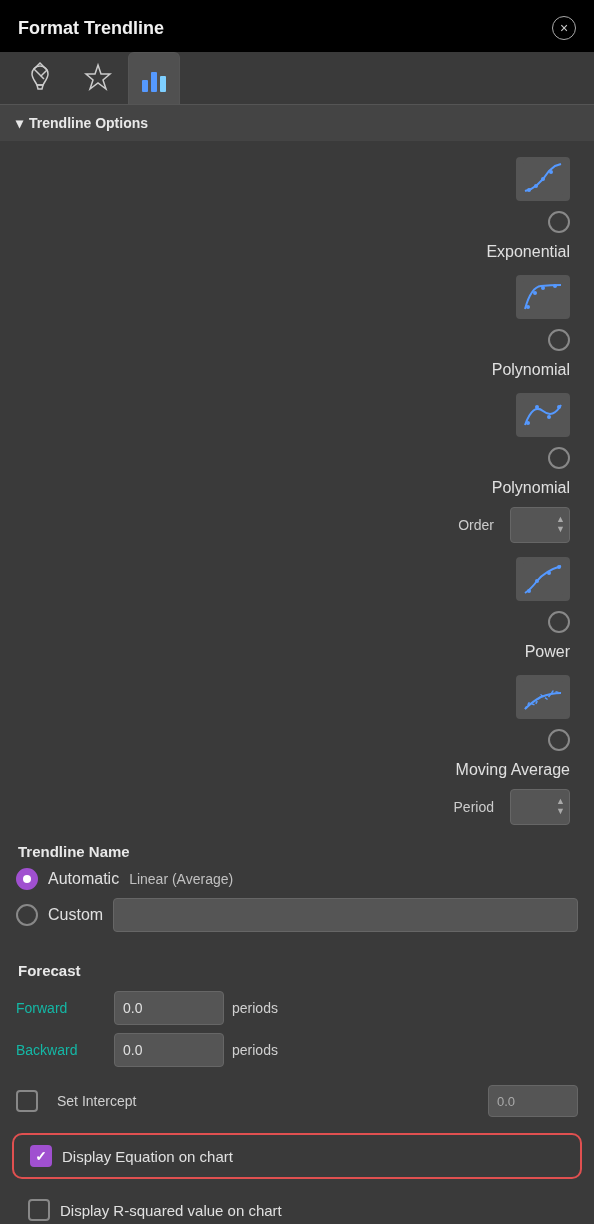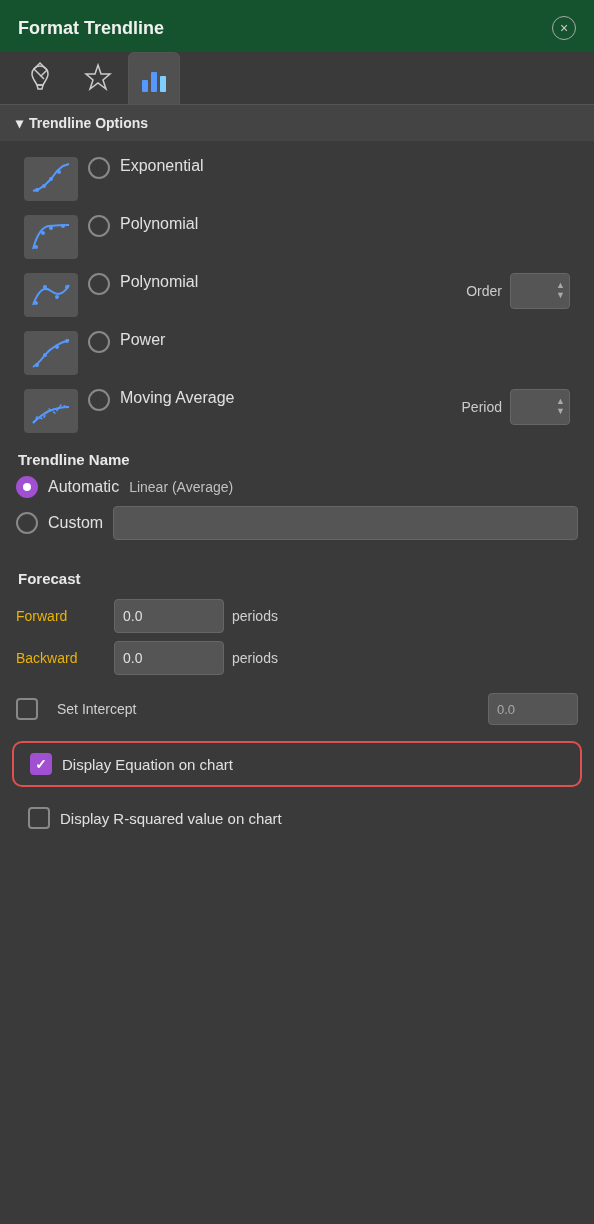--- a/index.html
+++ b/index.html
@@ -15,21 +15,21 @@
       width: 594px;
       min-height: 1224px;
       display: flex;
       flex-direction: column;
     }
     .panel-header {
       display: flex;
       align-items: center;
       justify-content: space-between;
       padding: 16px 18px 12px 18px;
-      background: #14532d;
+      background: #000000;
     }
     .panel-title {
       font-size: 18px;
       font-weight: 700;
       color: #f0f0f0;
     }
     .close-btn {
       width: 24px; height: 24px;
       border-radius: 50%;
       border: 1.5px solid #aaa;
@@ -71,25 +71,26 @@
       font-weight: 600;
       color: #e8e8e8;
       gap: 6px;
       cursor: pointer;
     }
     .section-content {
       padding: 10px 16px;
     }
     .trendline-option {
       display: flex;
-      align-items: flex-start;
+      align-items: flex-end;
       padding: 6px 8px;
       border-radius: 4px;
       gap: 10px;
       margin-bottom: 2px;
+      flex-direction: column;
     }
     .trendline-option.selected {
       border: 2px solid #e05050;
       background: rgba(200,50,50,0.08);
     }
     .trendline-option .icon-preview {
       width: 54px; height: 44px;
       background: #555;
       border-radius: 4px;
       display: flex; align-items: center; justify-content: center;
@@ -146,21 +147,21 @@
     }
     .order-label, .period-label {
       font-size: 14px;
       color: #ccc;
       margin-right: 4px;
     }
     .order-row, .period-row {
       display: flex;
       align-items: center;
       margin-left: auto;
-      gap: 4px;
+      gap: 12px;
     }
     .sub-section-label {
       font-size: 15px;
       font-weight: 700;
       color: #e8e8e8;
       margin: 12px 0 8px 0;
       padding-left: 2px;
     }
     .name-row {
       display: flex;
@@ -189,21 +190,21 @@
       padding: 0 16px 10px 16px;
     }
     .forecast-row {
       display: flex;
       align-items: center;
       margin-bottom: 8px;
       gap: 8px;
     }
     .forecast-label {
       font-size: 14px;
-      color: #eab308;
+      color: #14b8a6;
       width: 90px;
     }
     .forecast-input {
       width: 110px;
       height: 34px;
       background: #555;
       border: 1px solid #666;
       border-radius: 4px;
       color: #e0e0e0;
       font-size: 14px;

